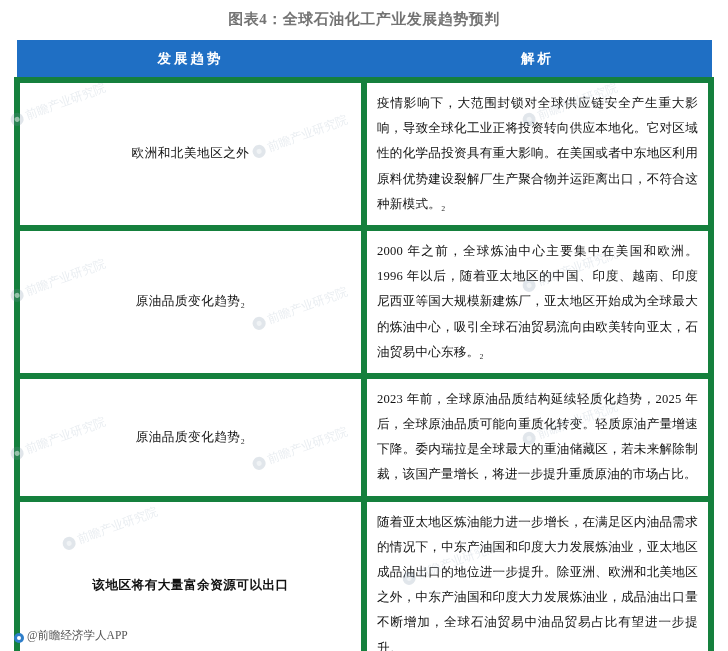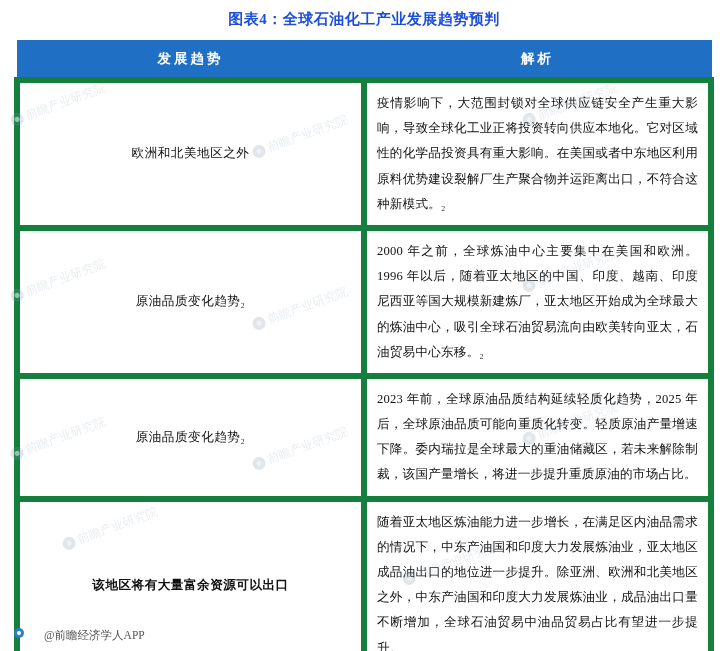--- a/index.html
+++ b/index.html
@@ -19,21 +19,21 @@
     width: 728px;
     height: 651px;
     position: relative;
     box-sizing: border-box;
     padding: 0 14px;
   }
   .title {
     text-align: center;
     font-size: 15px;
     font-weight: bold;
-    color: #1d4ed8;
+    color: #737373;
     padding: 10px 0 11px 0;
     letter-spacing: 0.5px;
     font-family: "Liberation Serif", "DejaVu Serif", serif;
   }
   table.main-table {
     width: 700px;
     border-collapse: collapse;
     table-layout: fixed;
     border: 1px solid #1f6fc4;
   }
@@ -81,22 +81,22 @@
     font-size: 11.5px;
     color: #4a4a4a;
     font-family: "Liberation Serif", "DejaVu Serif", serif;
   }
   .footer .source {
     color: #333333;
   }
   .footer .brand {
     color: #555555;
     display: flex;
-    align-items: flex-start;
-    gap: 20px;
+    align-items: flex-end;
+    gap: 3px;
   }
   .brand-dot {
     display: inline-block;
     width: 10px;
     height: 10px;
     border-radius: 50%;
     background: #2f7ec9;
     position: relative;
   }
   .brand-dot::after {

